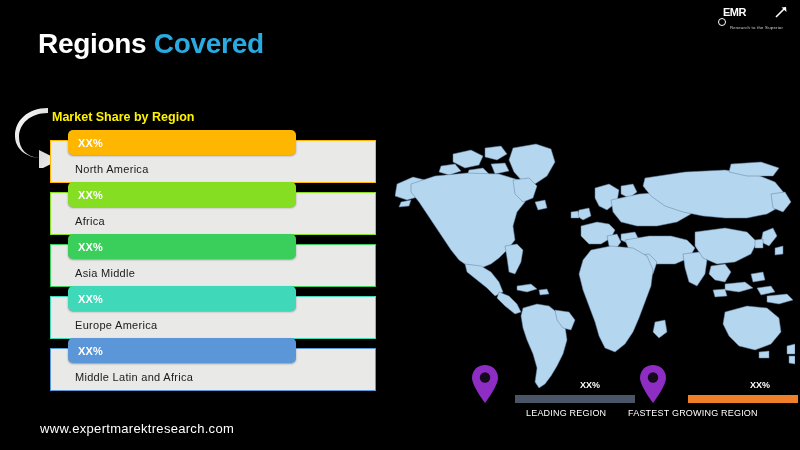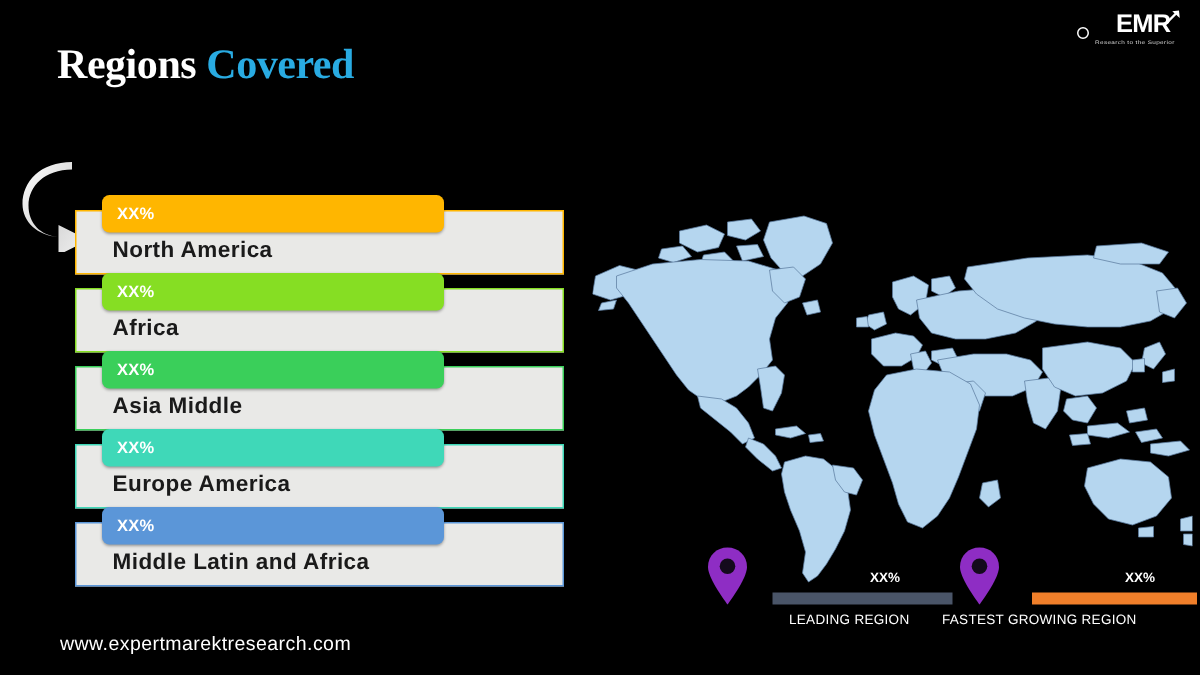--- a/index.html
+++ b/index.html
@@ -19,23 +19,23 @@
   
   #logo {
     position: absolute;
     top: 5px;
     right: 10px;
     width: 74px;
     height: 32px;
   }
   #logo .logo-text {
     position: absolute;
-    left: 28px;
+    left: 7px;
     top: 2px;
-    font-size: 17px;
+    font-size: 11px;
     font-weight: bold;
     color: #ffffff;
     letter-spacing: -0.5px;
     line-height: 1;
   }
   #logo .logo-ring {
     position: absolute;
     left: 2px;
     top: 13px;
     width: 8px;
@@ -65,21 +65,20 @@
 
   
   #title {
     position: absolute;
     left: 38px;
     top: 28px;
     font-size: 28px;
     font-weight: bold;
     letter-spacing: -0.3px;
     white-space: nowrap;
-    font-family: Liberation Serif, serif;
   }
   #title .t-main { color: #ffffff; }
   #title .t-accent { color: #29ABE2; }
 
   
   #callout-label {
     position: absolute;
     left: 52px;
     top: 110px;
     font-size: 12.5px;
@@ -124,22 +123,22 @@
     color: #ffffff;
     font-size: 11px;
     font-weight: bold;
     padding-left: 10px;
     letter-spacing: 0.2px;
   }
   .region-name {
     position: absolute;
     left: 24px;
     bottom: 7px;
-    font-size: 15px;
-    font-weight: bold;
+    font-size: 11px;
+    font-weight: normal;
     color: #1a1a1a;
     letter-spacing: 0.3px;
     white-space: nowrap;
   }
 
   
   #map {
     position: absolute;
     left: 395px;
     top: 140px;
@@ -217,20 +216,21 @@
       <linearGradient id="arrGrad" x1="0" y1="0" x2="1" y2="1">
         <stop offset="0%" stop-color="#ffffff"></stop>
         <stop offset="55%" stop-color="#d5d5d5"></stop>
         <stop offset="100%" stop-color="#f2f2f2"></stop>
       </linearGradient>
     </defs>
     <path d="M36 3 C14 3 2 16 2 31 C2 43 12 52 26 53 L26 45 L44 55 L26 63 L26 53" fill="none"></path>
     <path d="M34 2 C13 2 1 15 1 30 C1 42 11 51 25 52 L25 44 L45 54 L25 64 L25 52
              C13 51 5 43 5 31 C5 18 16 7 34 7 Z" fill="url(#arrGrad)"></path>
   </svg>
+  <div id="callout-label">Market Share by Region</div>
 
   <div id="regions">
       <div class="region-row" style="border: 1px solid rgb(255, 182, 0);">
         <div class="region-bar" style="background: rgb(255, 182, 0); width: 228px;">
           <span class="region-pct">XX%</span>
         </div>
         <div class="region-name">North America</div>
       </div>
       <div class="region-row" style="border: 1px solid rgb(134, 222, 35);">
         <div class="region-bar" style="background: rgb(134, 222, 35); width: 228px;">

